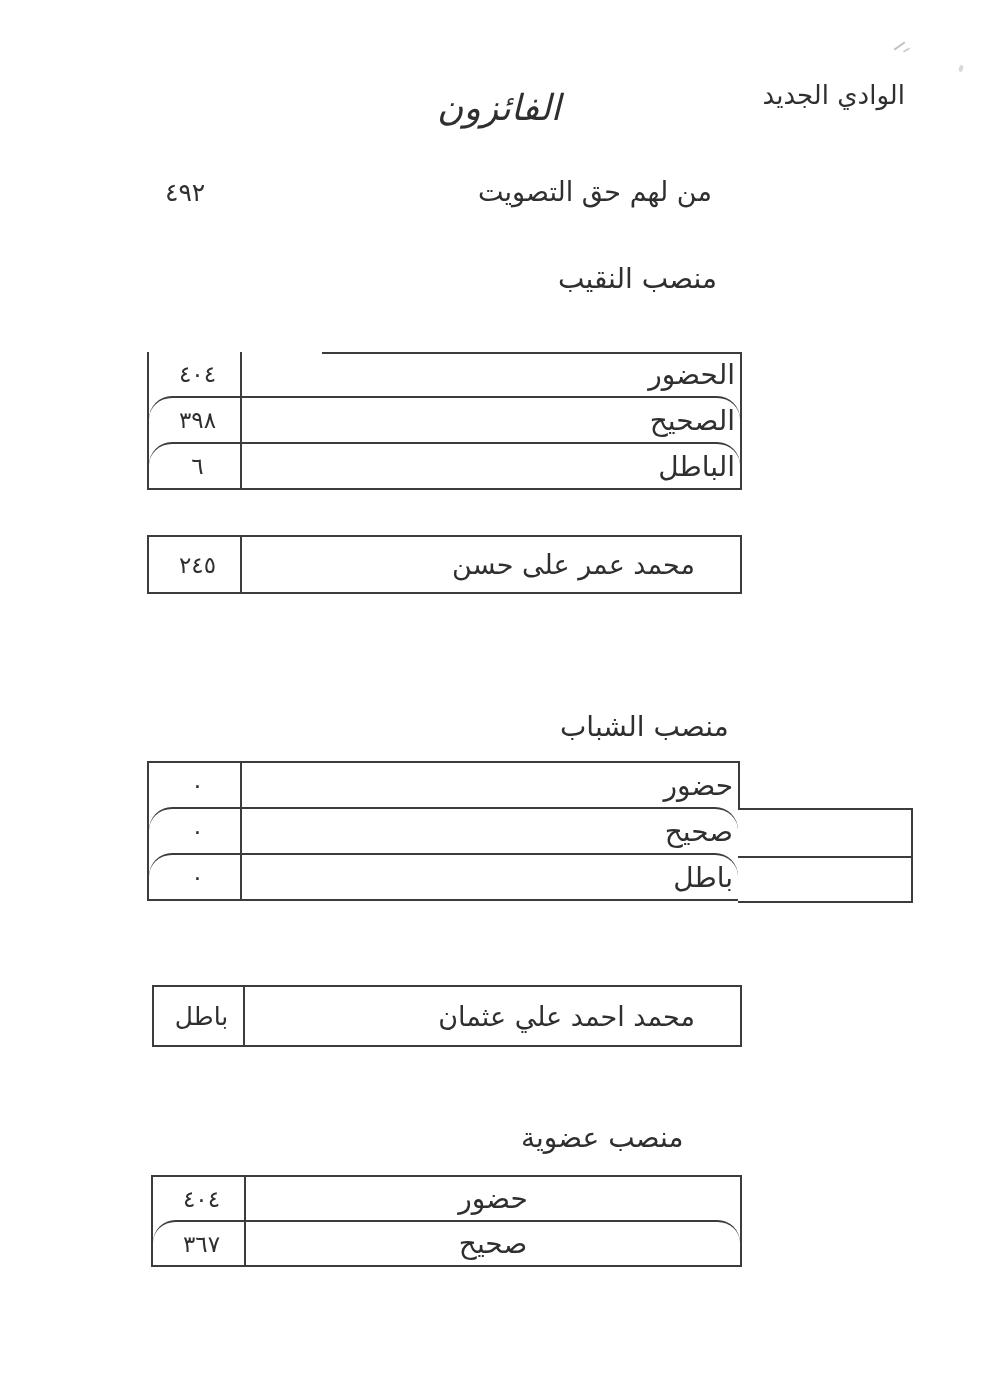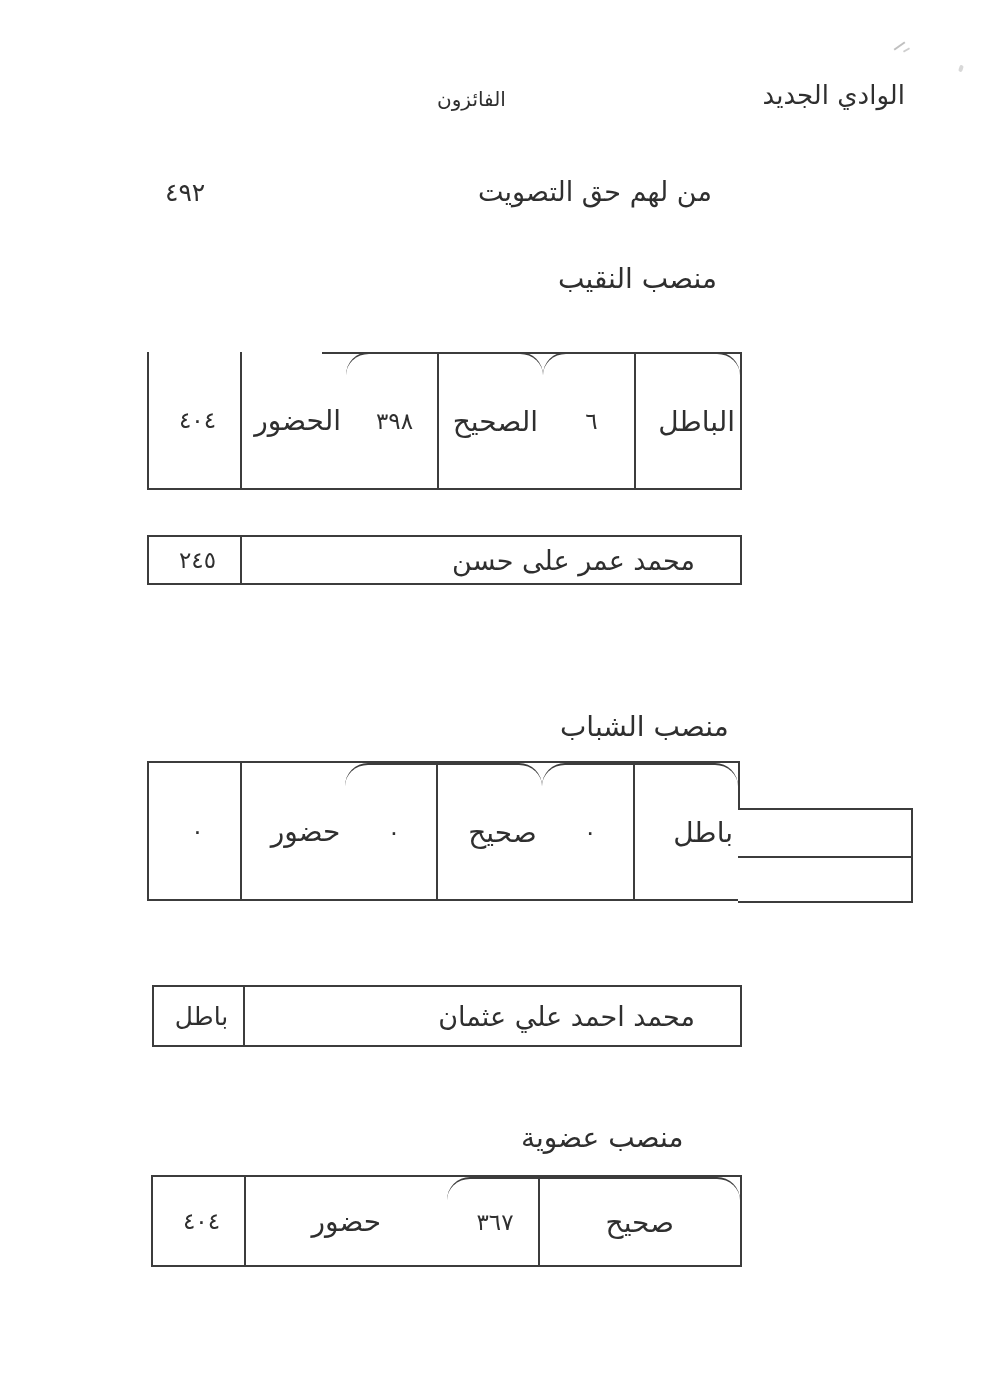--- a/index.html
+++ b/index.html
@@ -9,35 +9,35 @@
     margin:0 auto;
     background:#ffffff;
     font-family:"DejaVu Sans", sans-serif;
     color:#2f2f2f;
     overflow:hidden;
   }
   .txt{position:absolute;white-space:nowrap;direction:rtl;}
 
   
   .region-title{top:80px;right:85px;font-size:26px;}
-  .winners-title{top:87px;left:437px;font-size:20px;}
+  .winners-title{top:87px;left:437px;font-size:36px;font-style:italic;}
   .eligible-label{top:176px;left:478px;font-size:27px;}
   .eligible-value{top:178px;left:165px;font-size:25px;letter-spacing:7px;direction:rtl;}
 
   .section-title{font-size:28px;}
   .st1{top:262px;left:558px;}
   .st2{top:710px;left:560px;}
   .st3{top:1121px;left:521px;}
 
   
   .tbl{
     position:absolute;
     box-sizing:border-box;
     border:2px solid #3c3c3c;
-    display:flex;flex-direction:row;
+    display:flex;flex-direction:column;
     background:#fff;
   }
   .tbl .row{
     flex:1;display:flex;flex-direction:row;direction:ltr;
     align-items:center;box-sizing:border-box;
   }
   .tbl .row + .row{border-top:2px solid #3c3c3c;border-radius:23px;}
   .tbl .val{
     width:93px;flex:0 0 93px;box-sizing:border-box;align-self:stretch;
     border-right:2px solid #3c3c3c;
@@ -52,21 +52,21 @@
   .tbl .lbl.winner{padding-right:45px;font-size:27px;}
 
   
   .tbl1{left:147px;top:352px;width:595px;height:138px;border-top:none;}
   .tbl1 .partial-top{
     position:absolute;top:0;left:173px;right:0;height:2px;
     background:#3c3c3c;
   }
   .tbl1 .row + .row{border-top:2px solid #3c3c3c;}
 
-  .winner-row1{left:147px;top:535px;width:595px;height:50px;}
+  .winner-row1{left:147px;top:535px;width:595px;height:59px;}
   .winner-row2{left:152px;top:985px;width:590px;height:62px;}
   .winner-row2 .val{flex:0 0 91px;width:91px;font-size:25px;letter-spacing:0;}
 
   .tbl2{left:147px;top:761px;width:593px;height:140px;}
   .tbl2 .ext{
     position:absolute;left:100%;top:45px;width:175px;height:95px;
     box-sizing:border-box;
     border:2px solid #3c3c3c;border-left:none;
     background:#fff;
   }

